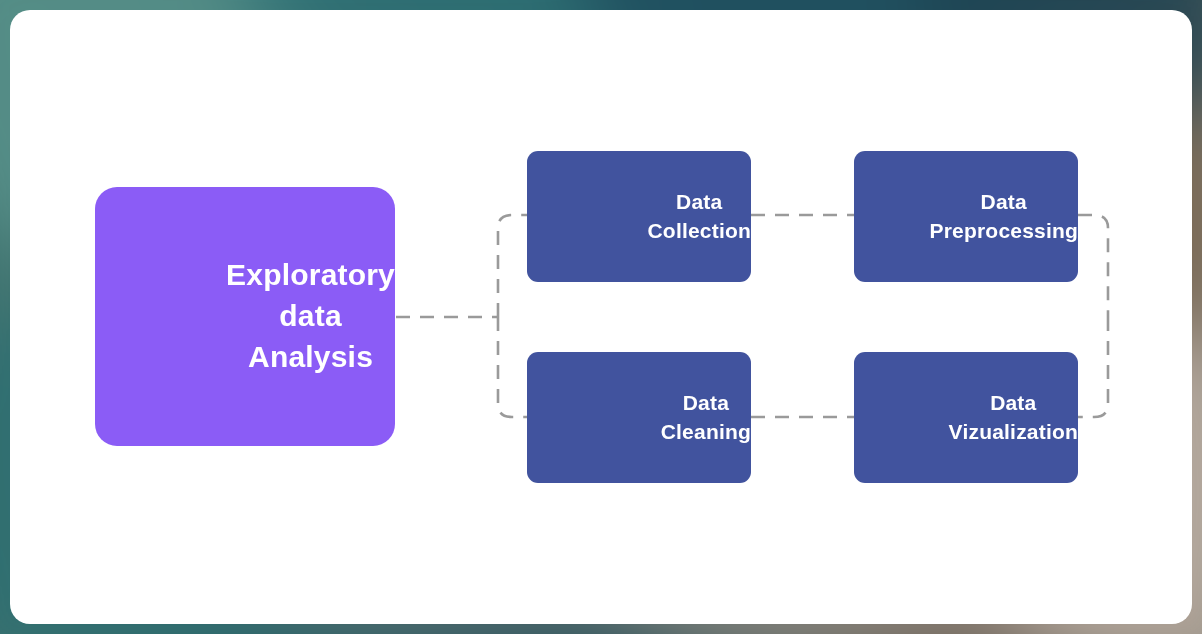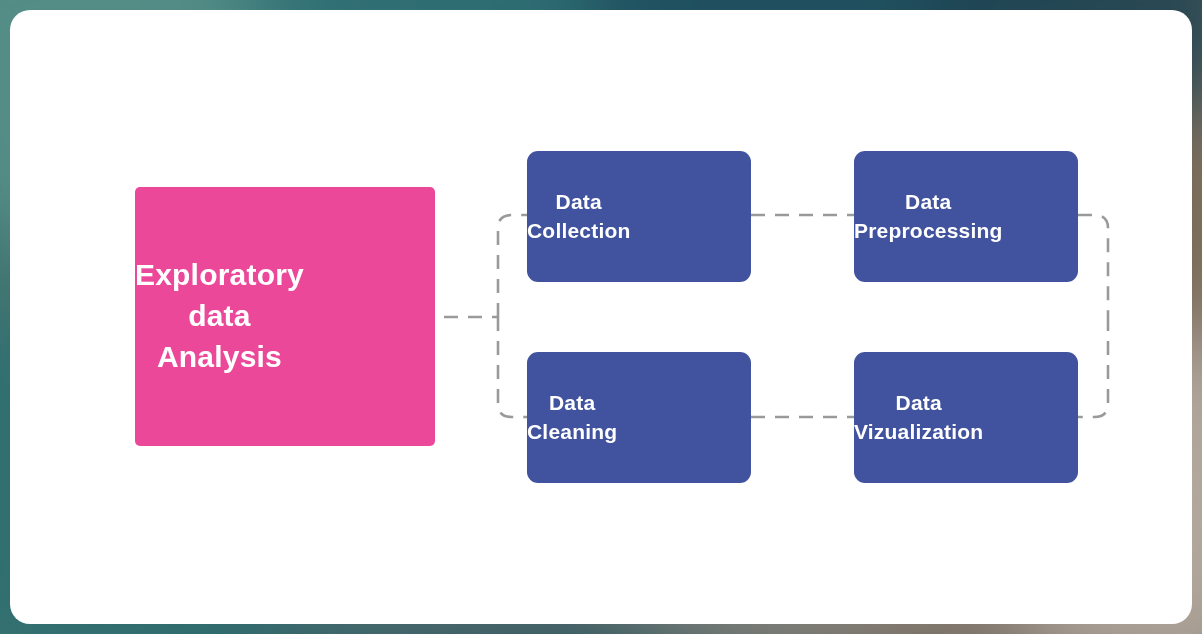--- a/index.html
+++ b/index.html
@@ -77,38 +77,37 @@
     width: 1202px;
     height: 634px;
     pointer-events: none;
   }
 
   
   .node {
     position: absolute;
     display: flex;
     align-items: center;
-    justify-content: flex-start;
+    justify-content: flex-end;
     text-align: center;
     color: #ffffff;
     box-sizing: border-box;
   }
   .node-label {
     white-space: pre-line;
     line-height: 1.28;
   }
 
   .node-root {
     left: 95px;
     top: 187px;
     width: 300px;
     height: 259px;
-    background: #ec4899;
-    border-radius: 5px;
-    margin-left: 40px;
+    background: #8b5cf6;
+    border-radius: 22px;
   }
   .node-root .node-label {
     font-size: 30px;
     font-weight: 700;
     letter-spacing: .2px;
     line-height: 1.36;
   }
 
   .node-step {
     width: 224px;

